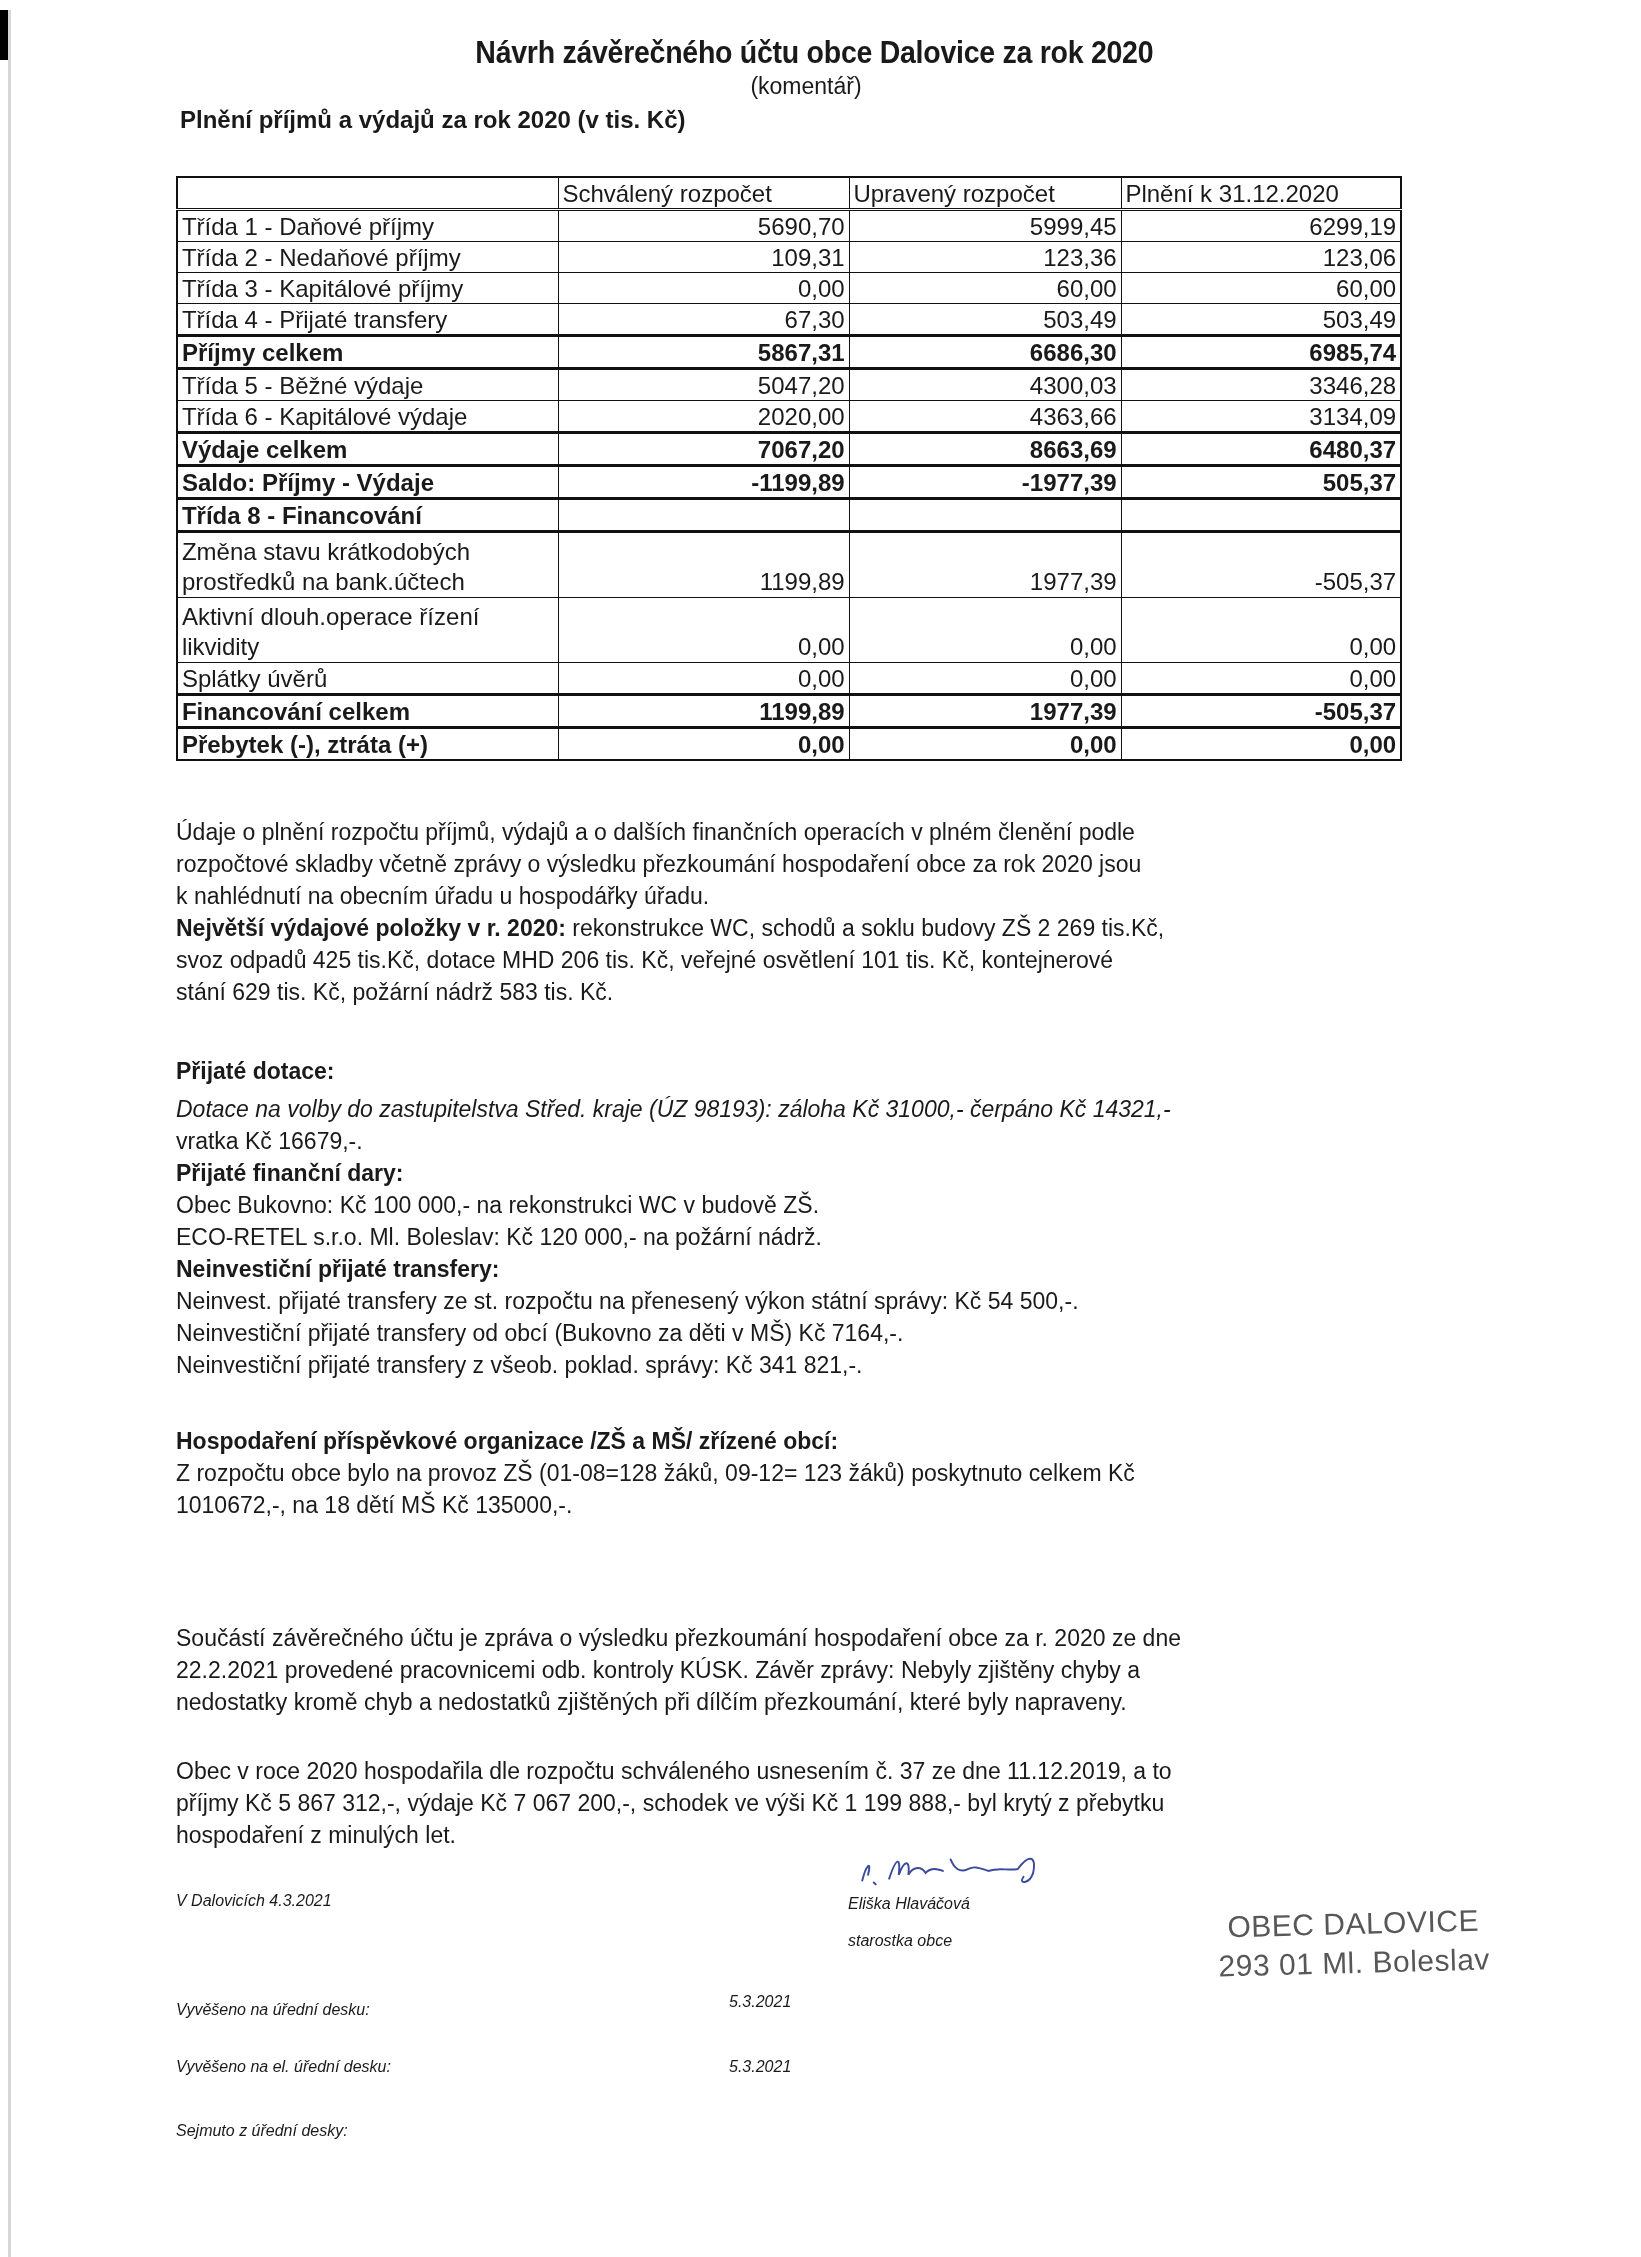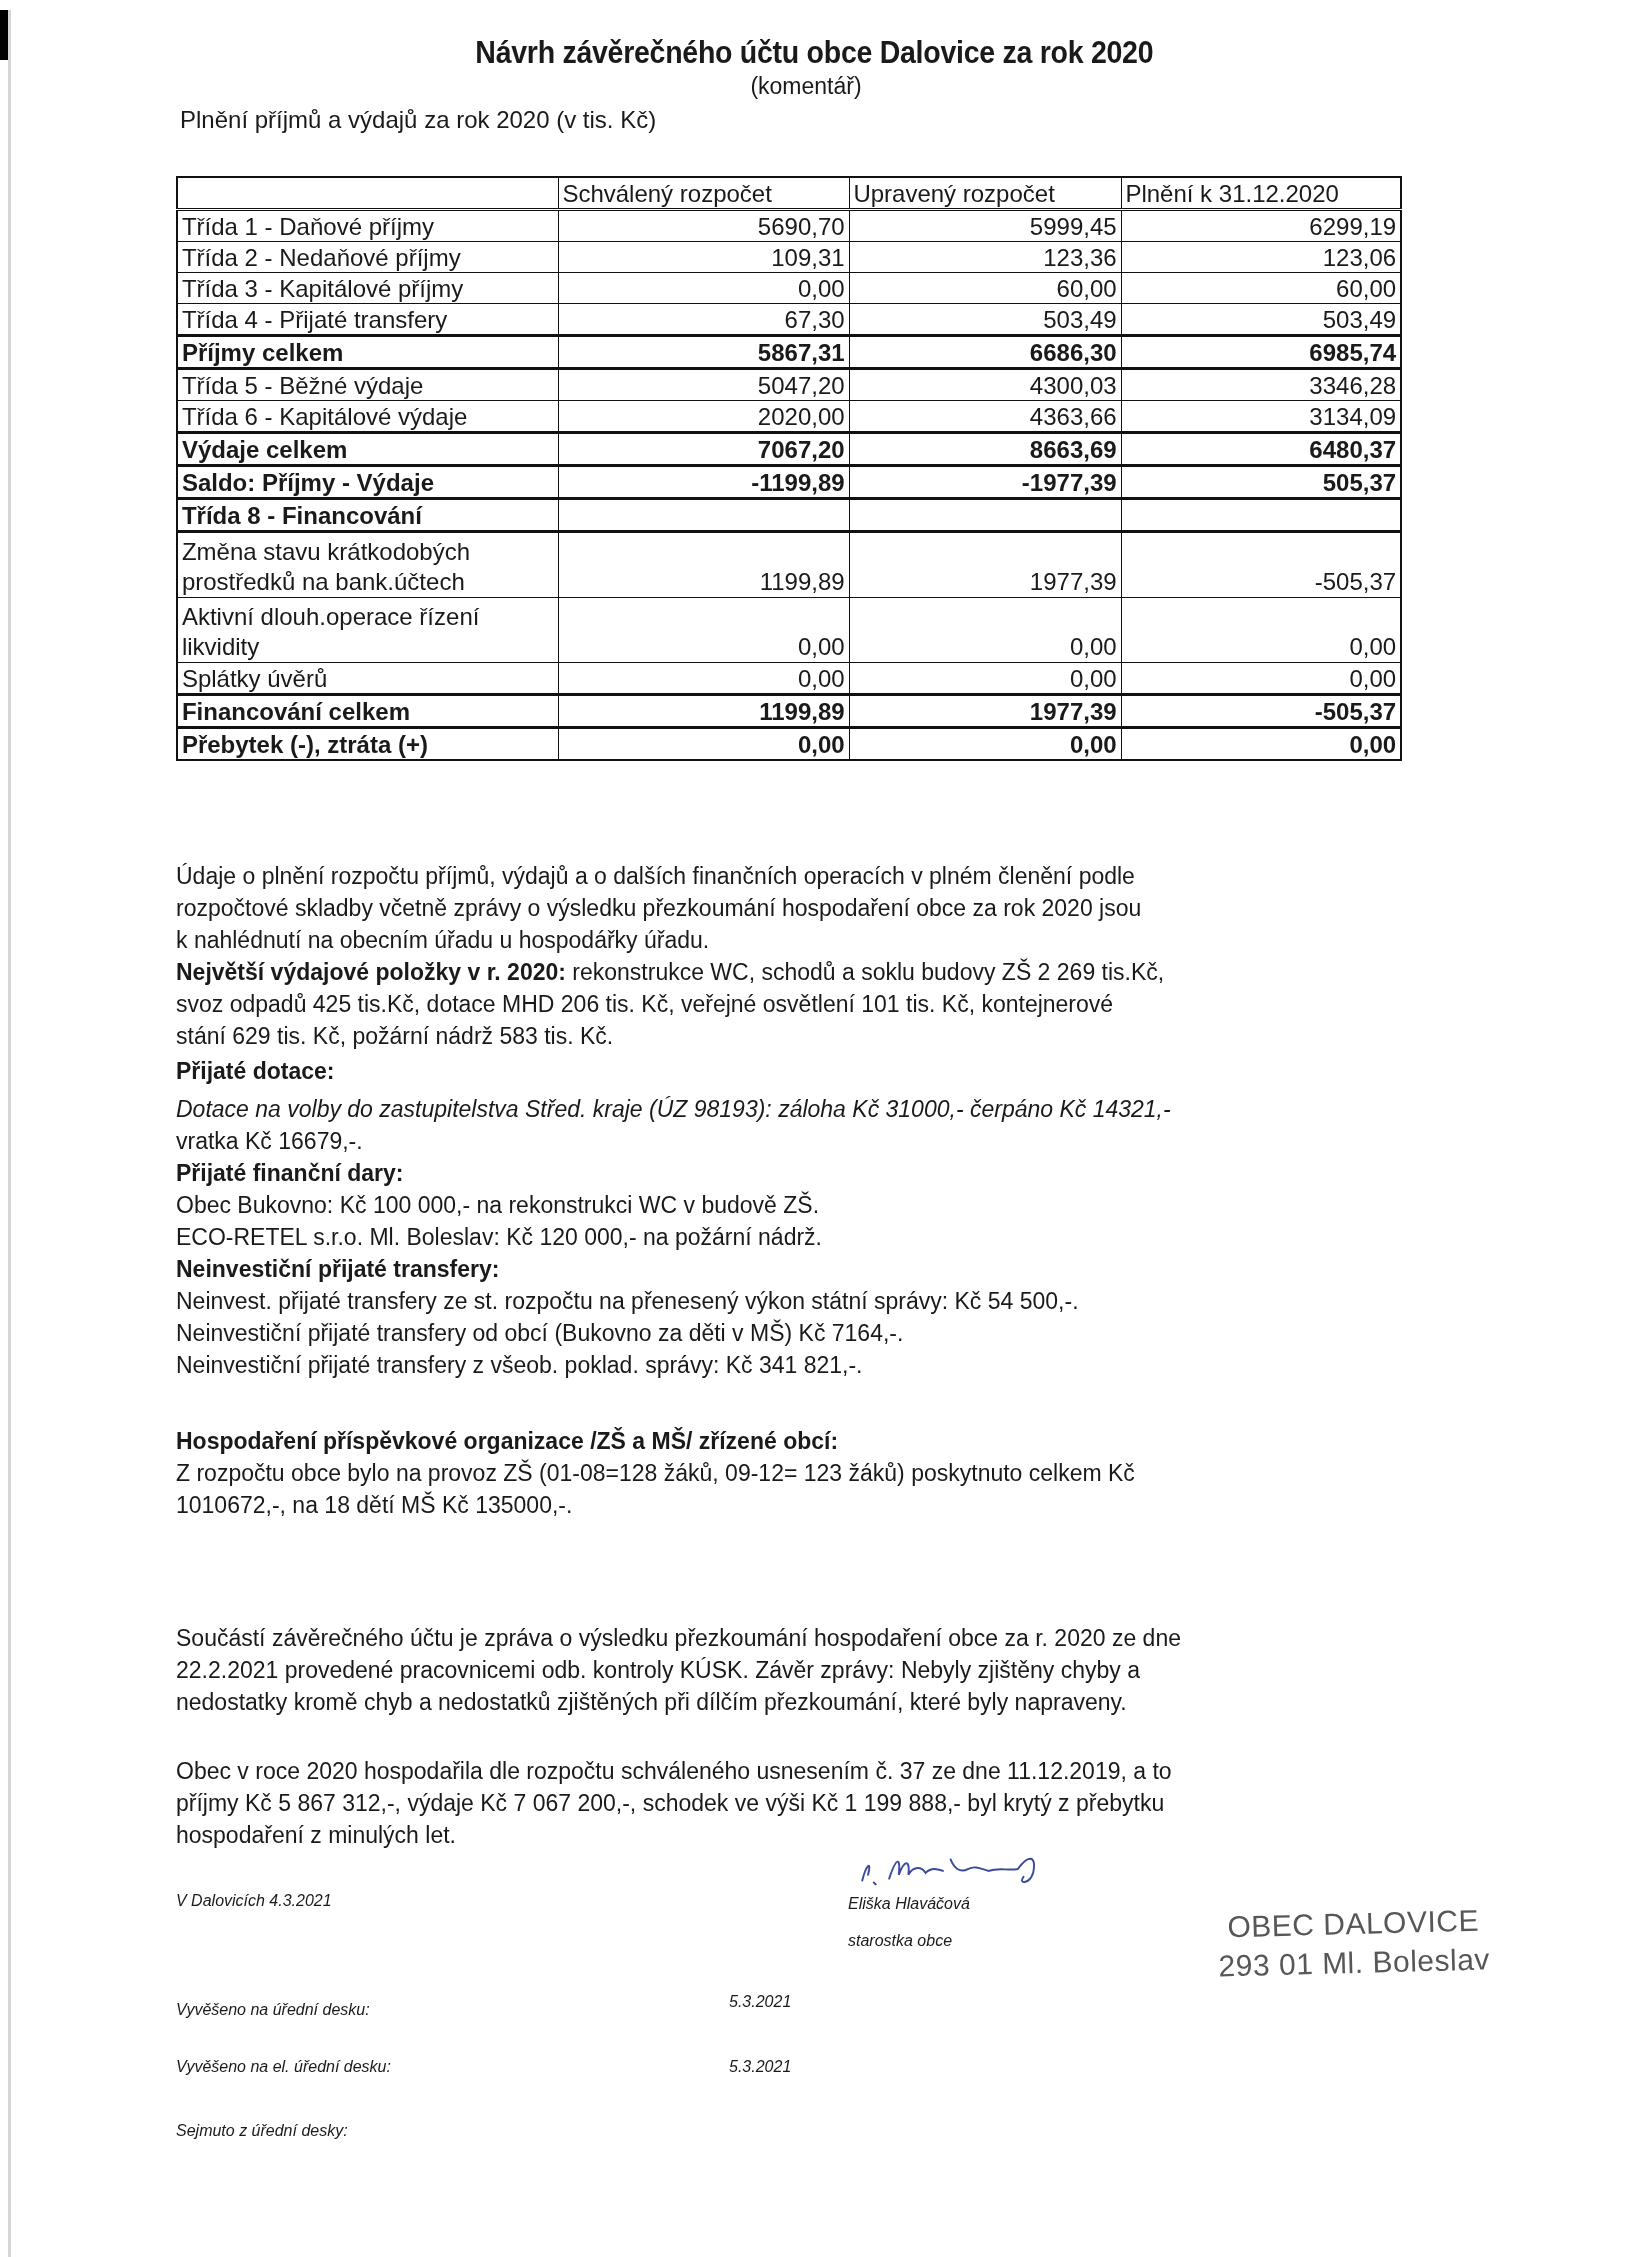--- a/index.html
+++ b/index.html
@@ -12,21 +12,21 @@
     .title {
       position: absolute; top: 35px; left: 0; width: 1641px; text-align: center;
       font-weight: bold; font-size: 31px; letter-spacing: -0.3px;
       transform: scaleX(0.92); transform-origin: 743px 0;
     }
     .subtitle {
       position: absolute; top: 73px; left: 0; width: 1641px; text-align: center;
       font-size: 23px; transform: translateX(-14.5px);
     }
     .section-head {
-      position: absolute; top: 106px; left: 180px; font-weight: normal; font-size: 24px;
+      position: absolute; top: 106px; left: 180px; font-weight: bold; font-size: 24px;
     }
 
     table.budget {
       position: absolute; top: 176px; left: 176px; width: 1224px;
       border-collapse: collapse; table-layout: fixed;
       font-size: 24px; border: 2.9px solid #111;
     }
     table.budget col.c0 { width: 381px; }
     table.budget col.c1 { width: 291px; }
     table.budget col.c2 { width: 272px; }
@@ -168,21 +168,21 @@
     </tr>
     <tr class="bold">
       <td>Přebytek (-), ztráta (+)</td>
       <td class="num">0,00</td>
       <td class="num">0,00</td>
       <td class="num">0,00</td>
     </tr>
   </tbody>
 </table>
 
-<div class="para" style="top:860px;">
+<div class="para" style="top:816px;">
   <span class="line">Údaje o plnění rozpočtu příjmů, výdajů a o dalších finančních operacích v plném členění podle</span>
   <span class="line">rozpočtové skladby včetně zprávy o výsledku přezkoumání hospodaření obce za rok 2020 jsou</span>
   <span class="line">k nahlédnutí na obecním úřadu u hospodářky úřadu.</span>
   <span class="line"><b>Největší výdajové položky v r. 2020:</b><span> rekonstrukce WC, schodů a soklu budovy ZŠ 2 269 tis.Kč,</span></span>
   <span class="line">svoz odpadů 425 tis.Kč, dotace MHD 206 tis. Kč, veřejné osvětlení 101 tis. Kč, kontejnerové</span>
   <span class="line">stání 629 tis. Kč, požární nádrž 583 tis. Kč.</span>
 </div>
 
 <div class="para" style="top:1055px;">
   <span class="h">Přijaté dotace:</span>

